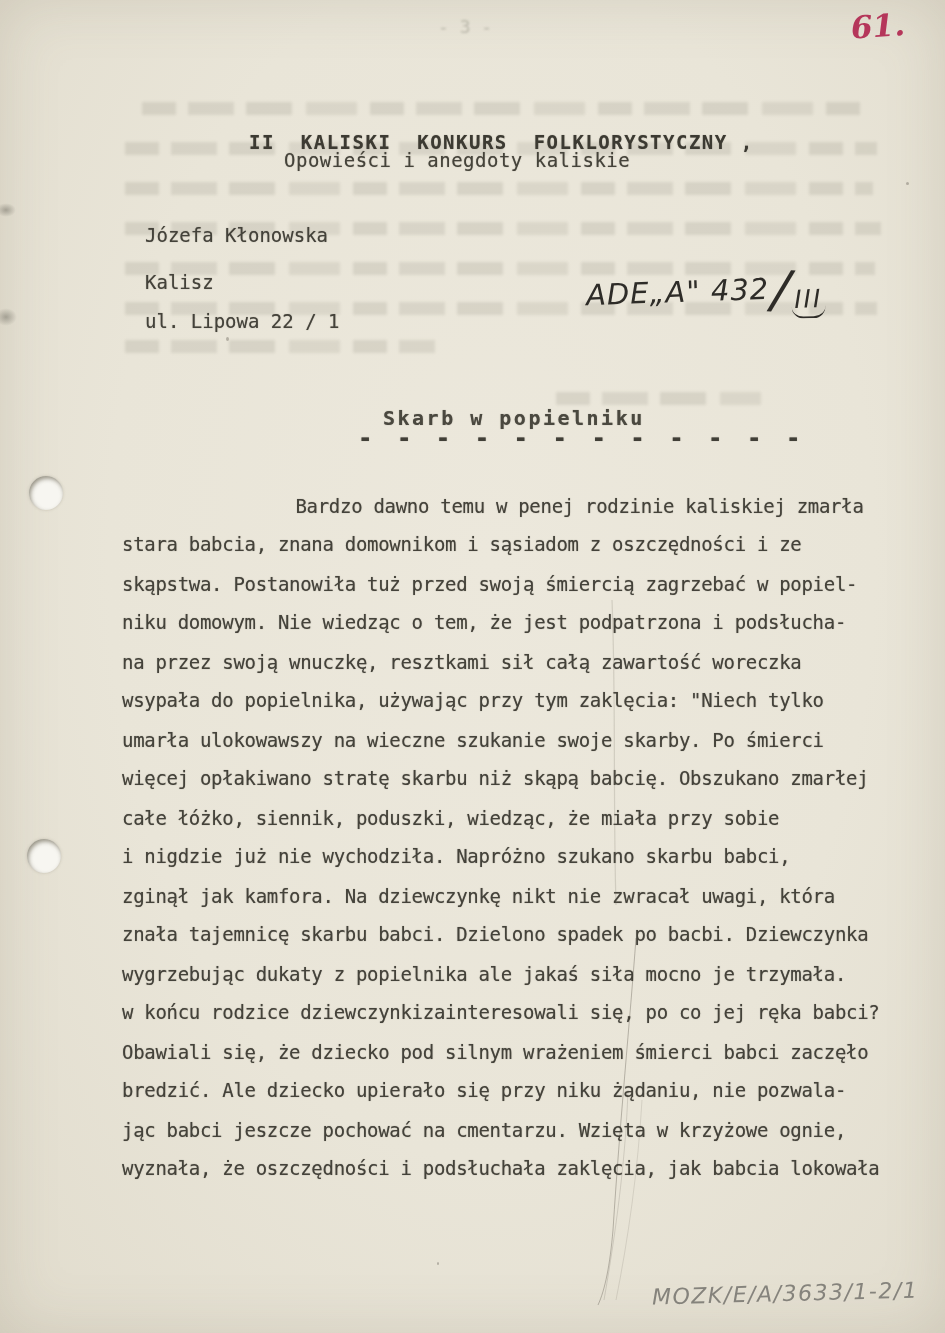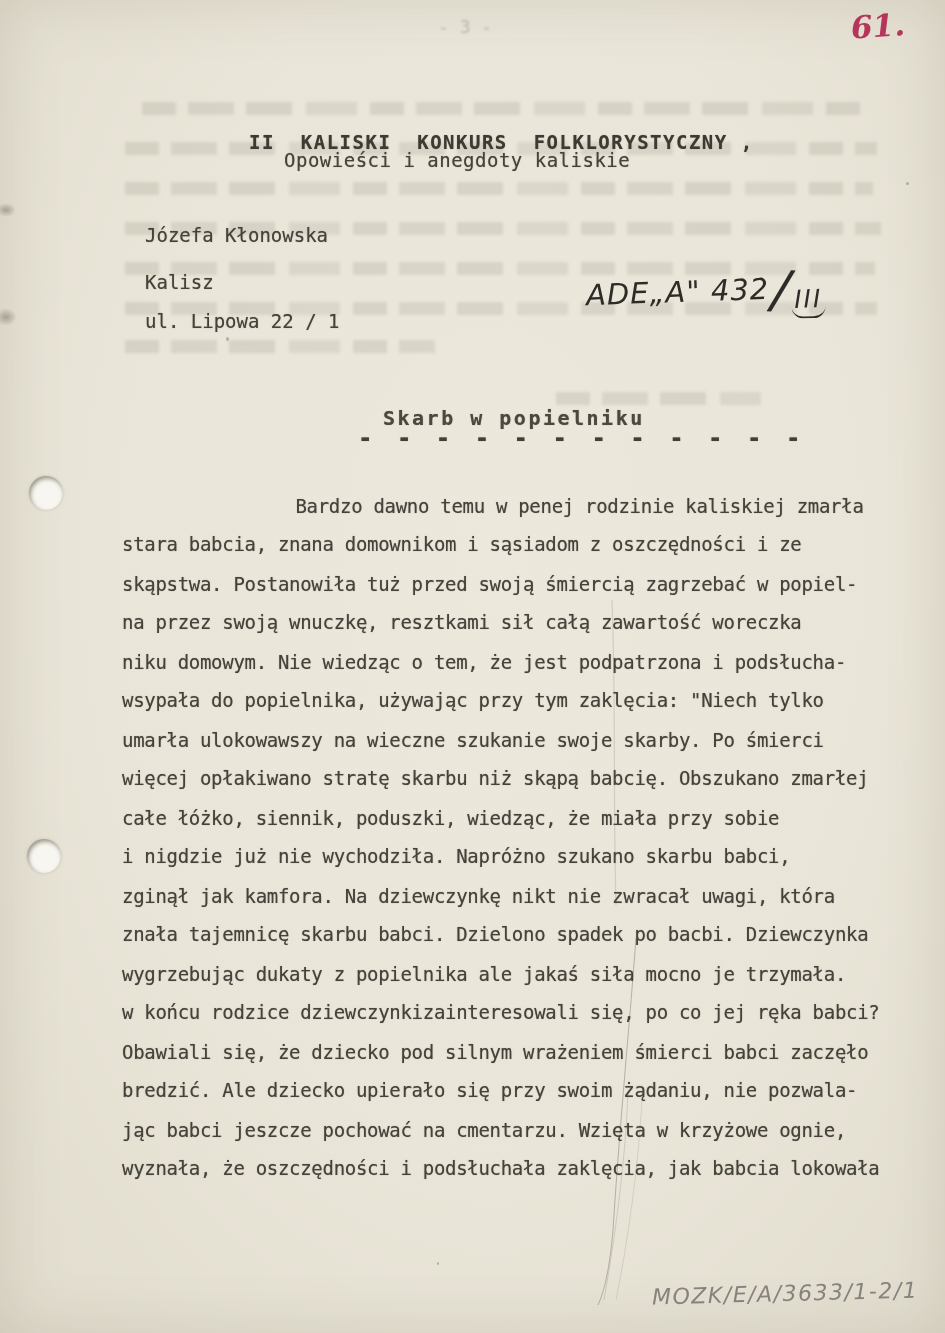--- a/index.html
+++ b/index.html
@@ -134,33 +134,33 @@
     <span class="ann-den">III</span>
   </div>
 
   <div class="story-title tw">Skarb w popielniku</div>
   <div class="story-underline tw">- - - - - - - - - - - -</div>
 
   <div class="body-text tw">
     <div class="line">Bardzo dawno temu w penej rodzinie kaliskiej zmarła</div>
     <div class="line">stara babcia, znana domownikom i sąsiadom z oszczędności i ze</div>
     <div class="line">skąpstwa. Postanowiła tuż przed swoją śmiercią zagrzebać w popiel-</div>
+    <div class="line">niku domowym. Nie wiedząc o tem, że jest podpatrzona i podsłucha-</div>
     <div class="line">na przez swoją wnuczkę, resztkami sił całą zawartość woreczka</div>
-    <div class="line">niku domowym. Nie wiedząc o tem, że jest podpatrzona i podsłucha-</div>
     <div class="line">wsypała do popielnika, używając przy tym zaklęcia: "Niech tylko</div>
     <div class="line">umarła ulokowawszy na wieczne szukanie swoje skarby. Po śmierci</div>
     <div class="line">więcej opłakiwano stratę skarbu niż skąpą babcię. Obszukano zmarłej</div>
     <div class="line">całe łóżko, siennik, poduszki, wiedząc, że miała przy sobie</div>
     <div class="line">i nigdzie już nie wychodziła. Napróżno szukano skarbu babci,</div>
     <div class="line">zginął jak kamfora. Na dziewczynkę nikt nie zwracał uwagi, która</div>
     <div class="line">znała tajemnicę skarbu babci. Dzielono spadek po bacbi. Dziewczynka</div>
     <div class="line">wygrzebując dukaty z popielnika ale jakaś siła mocno je trzymała.</div>
     <div class="line">w końcu rodzice dziewczynkizainteresowali się, po co jej ręka babci?</div>
     <div class="line">Obawiali się, że dziecko pod silnym wrażeniem śmierci babci zaczęło</div>
-    <div class="line">bredzić. Ale dziecko upierało się przy swoim żądaniu, nie pozwala-</div>
+    <div class="line">bredzić. Ale dziecko upierało się przy niku żądaniu, nie pozwala-</div>
     <div class="line">jąc babci jeszcze pochować na cmentarzu. Wzięta w krzyżowe ognie,</div>
     <div class="line">wyznała, że oszczędności i podsłuchała zaklęcia, jak babcia lokowała</div>
   </div>
 
   <div class="inv-num">MOZK/E/A/3633/1-2/1</div>
 
   <div class="hole hole-1"></div>
   <div class="hole hole-2"></div>
   <div class="smudge smudge-1"></div>
   <div class="smudge smudge-2"></div>

